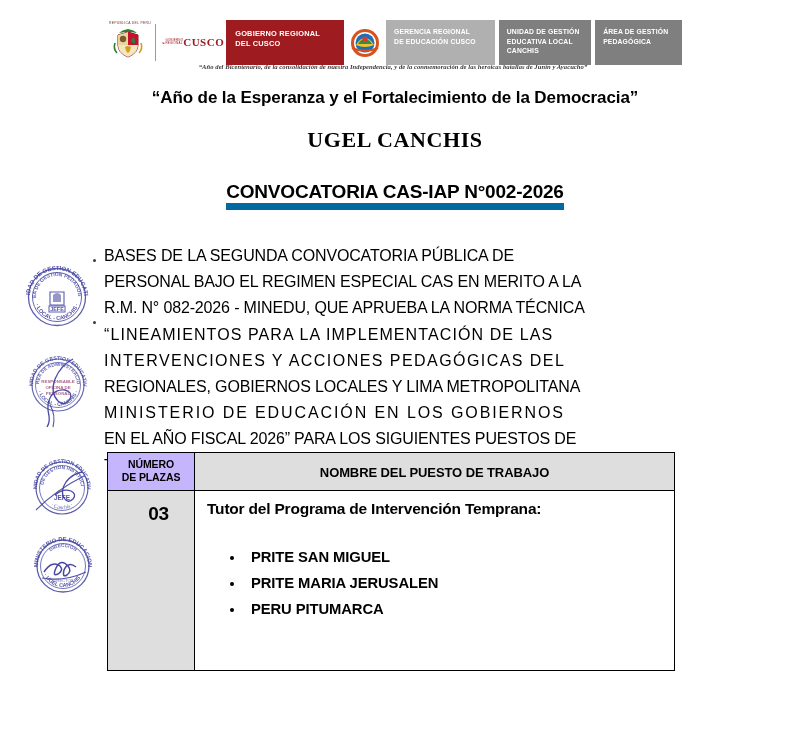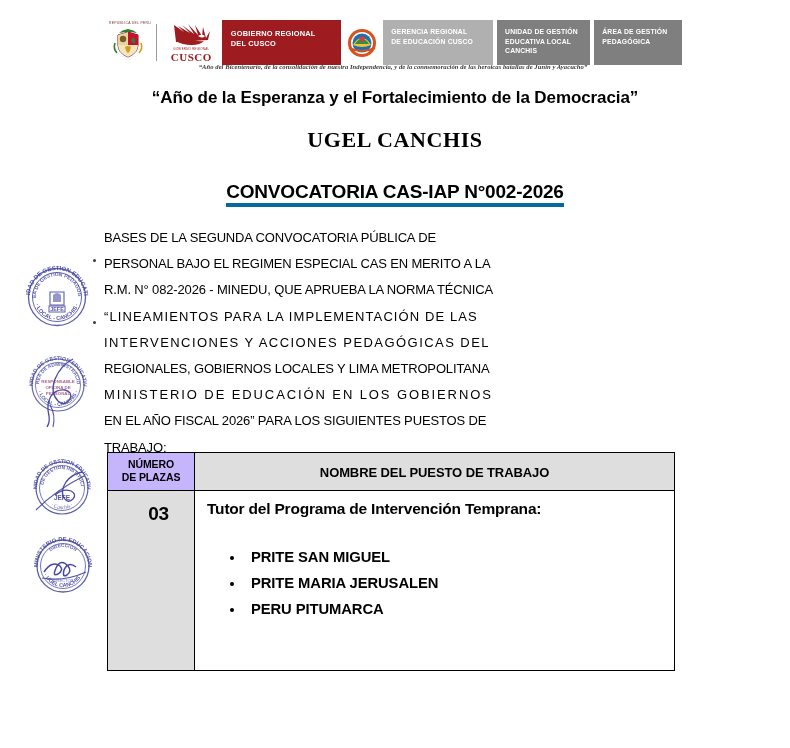--- a/index.html
+++ b/index.html
@@ -45,21 +45,21 @@
     white-space: nowrap;
   }
   .divider-bar {
     width: 1px;
     background: #9a9a9a;
     margin: 4px 6px 4px 4px;
   }
   .cusco-logo {
     width: 62px;
     display: flex;
-    flex-direction: column;
+    flex-direction: row;
     align-items: center;
     justify-content: center;
     padding-right: 2px;
   }
   .cusco-word {
     font-size: 11px;
     font-weight: bold;
     color: #9e1b20;
     letter-spacing: .5px;
     line-height: 1;
@@ -135,29 +135,29 @@
     font-size: 22px;
     font-weight: bold;
     letter-spacing: .6px;
   }
   .convocatoria {
     top: 181px;
     font-size: 19px;
     font-weight: bold;
     letter-spacing: -.2px;
   }
-  .convocatoria span { border-bottom: 4px solid #0369a1; padding-bottom: 1px; }
+  .convocatoria span { border-bottom: 7px solid #0369a1; padding-bottom: 1px; }
 
   
   .body-paragraph {
     position: absolute;
     left: 104px;
-    top: 225px;
+    top: 243px;
     width: 574px;
-    font-size: 13px;
+    font-size: 16px;
     line-height: 26.2px;
     text-align: justify;
     text-justify: inter-word;
     letter-spacing: -.15px;
   }
   .body-paragraph .last-line { text-align: left; }
 
   
   .jobs-table {
     position: absolute;

